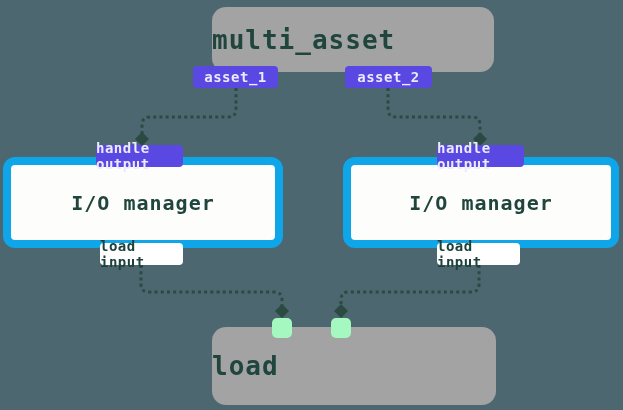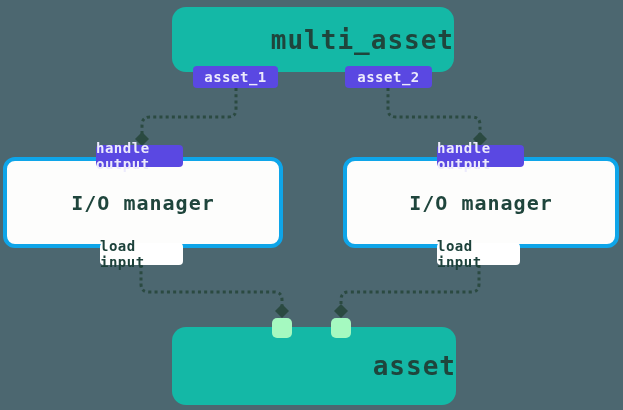--- a/index.html
+++ b/index.html
@@ -11,38 +11,39 @@
     height: 410px;
     position: relative;
     overflow: hidden;
     background: #4c6770;
     font-family: "DejaVu Sans Mono", "Liberation Mono", monospace;
   }
   .abs { position: absolute; }
 
   
   .gray-node {
-    background: #14b8a6;
+    background: #a3a3a3;
     border-radius: 14px;
     display: flex;
     align-items: center;
-    justify-content: flex-end;
+    justify-content: flex-start;
     z-index: 1;
+    margin-left: 40px;
   }
   .gray-node .node-label {
     color: #1f453c;
     font-size: 26px;
     font-weight: bold;
     letter-spacing: 1px;
   }
 
   
   .io-node {
     background: #fdfdfc;
-    border: 4px solid #0ea5e9;
+    border: 8px solid #0ea5e9;
     border-radius: 12px;
     display: flex;
     align-items: center;
     justify-content: center;
     box-sizing: border-box;
     z-index: 1;
   }
   .io-node .node-label {
     color: #1f453c;
     font-size: 20px;
@@ -146,18 +147,18 @@
     <span class="node-label">I/O manager</span>
   </div>
   <div class="badge purple" style="left:437px;top:145px;width:87px;">
     <span>handle output</span>
   </div>
   <div class="badge green" style="left:437px;top:243px;width:83px;">
     <span>load input</span>
   </div>
 
   <div class="gray-node abs" style="left:172px;top:327px;width:284px;height:78px;">
-    <span class="node-label">asset</span>
+    <span class="node-label">load</span>
   </div>
   <div class="port" style="left:272px;top:318px;"></div>
   <div class="port" style="left:331px;top:318px;"></div>
 
 </div>
 
 </body></html>

